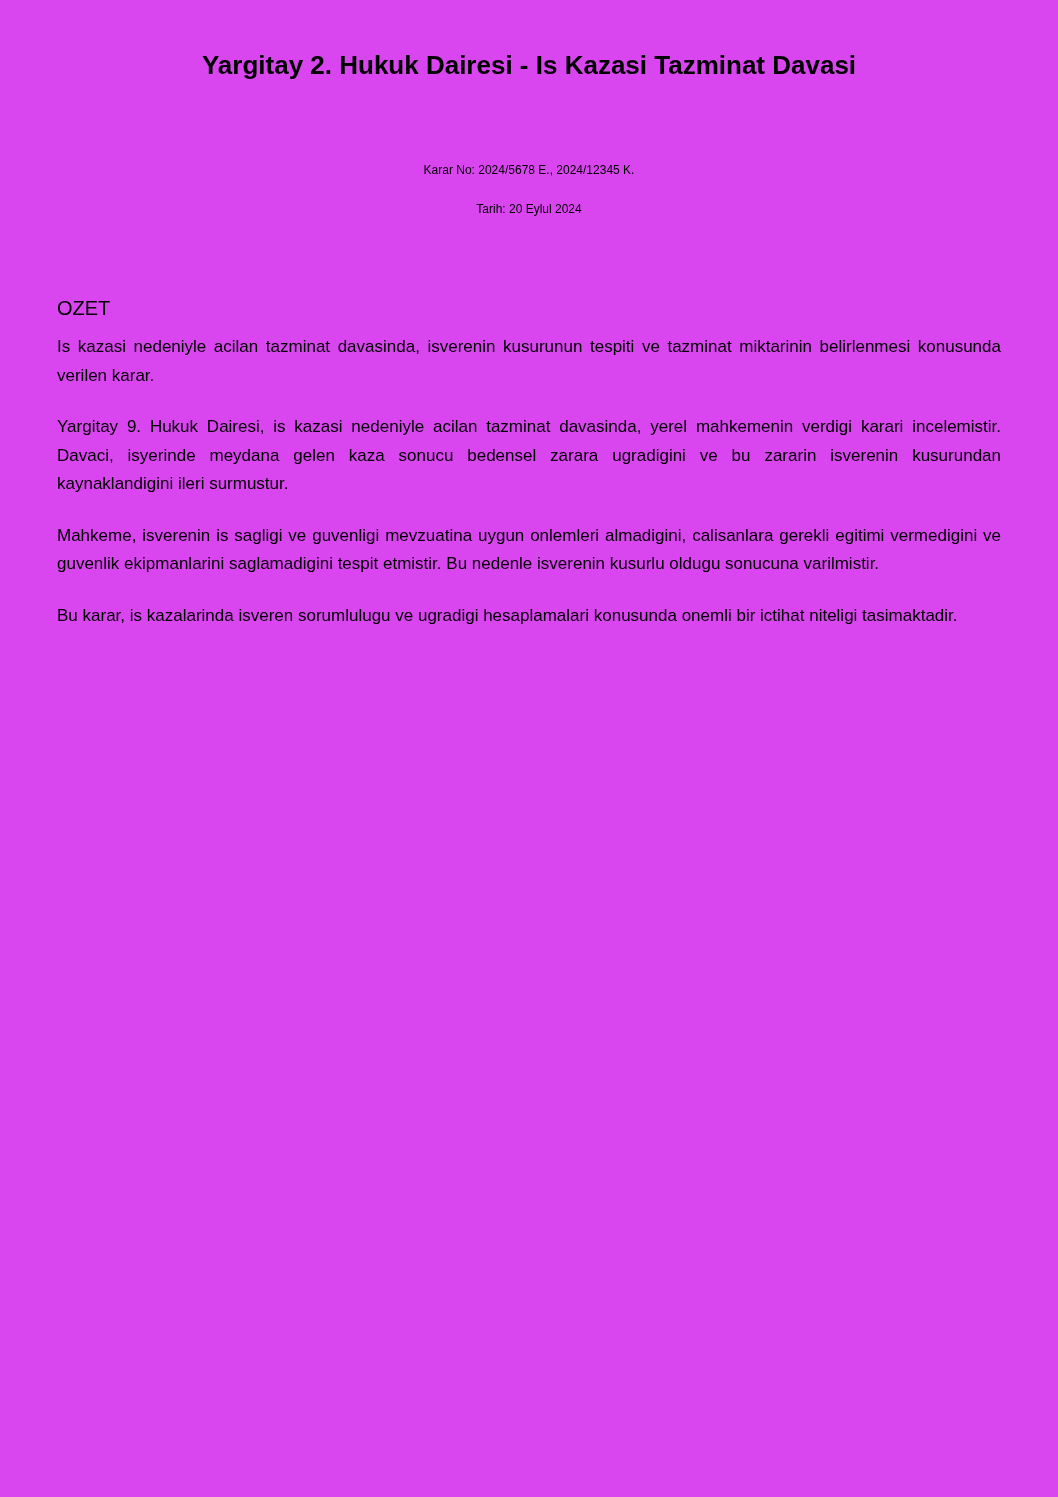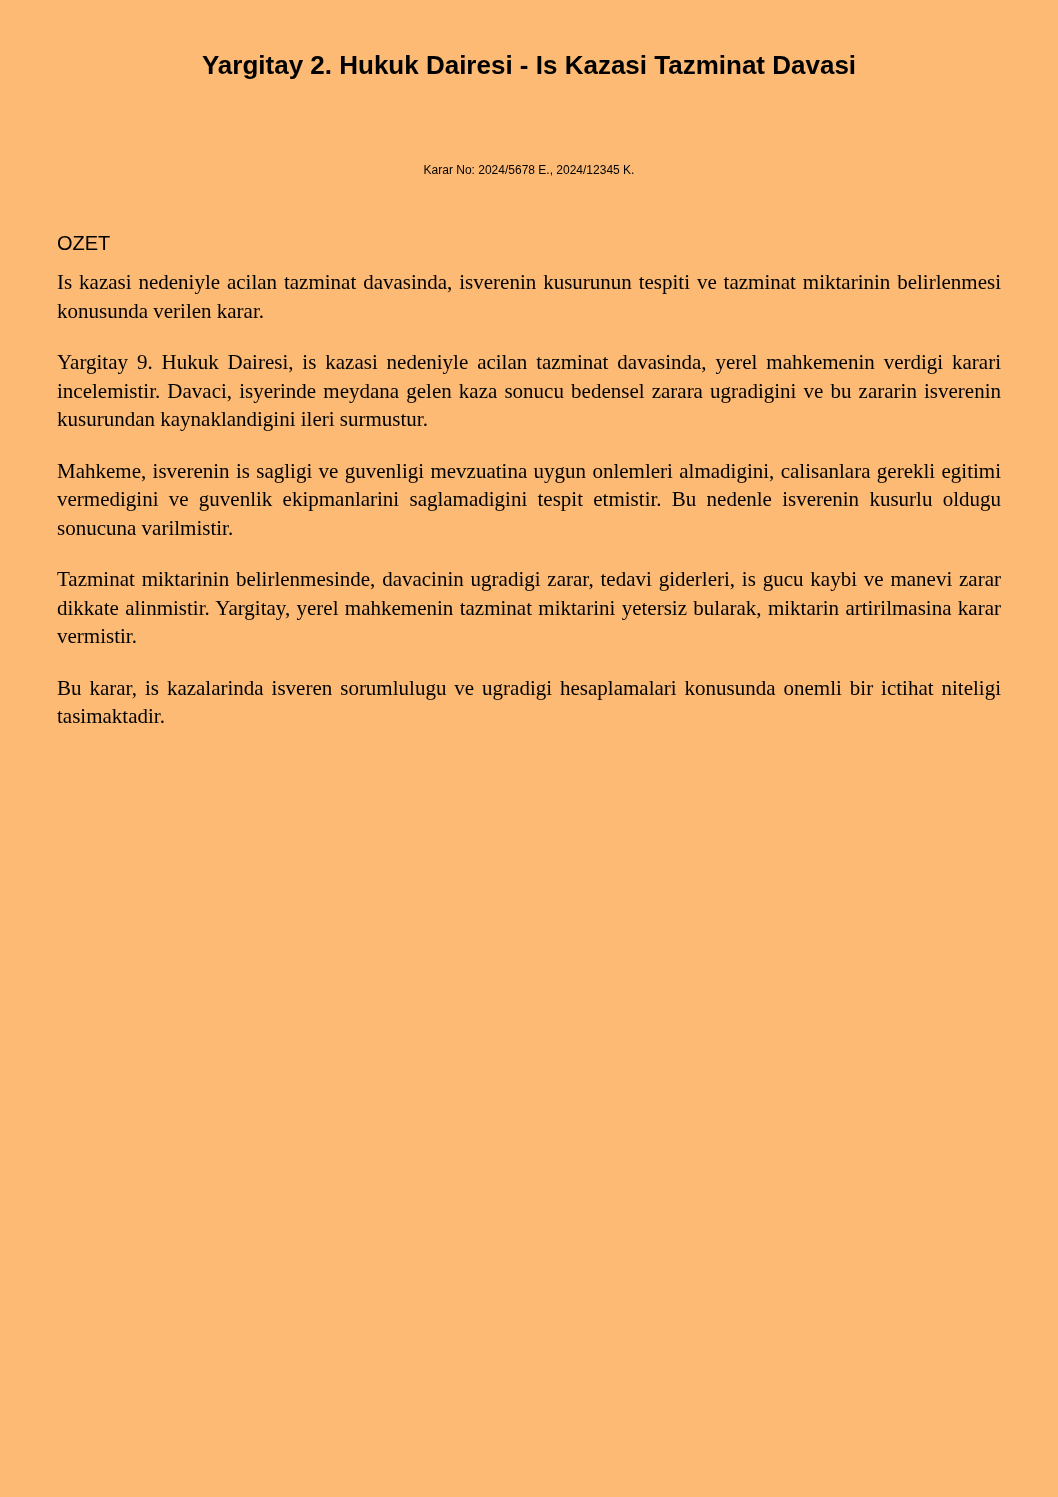--- a/index.html
+++ b/index.html
@@ -4,21 +4,21 @@
 <style>
   html, body {
     margin: 0;
     padding: 0;
     background: #ffffff;
   }
   .page {
     width: 1058px;
     min-height: 1497px;
     margin: 0 auto;
-    background: #fdba74;
+    background: #d946ef;
     box-sizing: border-box;
     padding: 50px 57px 60px 57px;
     font-family: "Liberation Sans", sans-serif;
     color: #000000;
   }
   h1.doc-title {
     font-size: 26px;
     line-height: 31px;
     font-weight: bold;
     text-align: center;
@@ -34,43 +34,42 @@
     margin-bottom: 76px;
   }
   h2.section-heading {
     font-size: 20px;
     line-height: 24px;
     font-weight: normal;
     text-align: left;
     margin: 50px 0 13px 0;
   }
   p.body-par {
-    font-size: 21px;
+    font-size: 17px;
     line-height: 28.5px;
     text-align: justify;
     margin: 0 0 23px 0;
-    font-family: Liberation Serif, serif;
   }
 </style>
 </head>
 <body>
 
 <div class="page">
 
   <h1 class="doc-title">Yargitay 2. Hukuk Dairesi - Is Kazasi Tazminat Davasi</h1>
 
   <p class="meta">Karar No: 2024/5678 E., 2024/12345 K.</p>
 
+  <p class="meta meta-last">Tarih: 20 Eylul 2024</p>
 
   <h2 class="section-heading">OZET</h2>
 
   <p class="body-par">Is kazasi nedeniyle acilan tazminat davasinda, isverenin kusurunun tespiti ve tazminat miktarinin belirlenmesi konusunda verilen karar.</p>
 
 
   <p class="body-par">Yargitay 9. Hukuk Dairesi, is kazasi nedeniyle acilan tazminat davasinda, yerel mahkemenin verdigi karari incelemistir. Davaci, isyerinde meydana gelen kaza sonucu bedensel zarara ugradigini ve bu zararin isverenin kusurundan kaynaklandigini ileri surmustur.</p>
 
   <p class="body-par">Mahkeme, isverenin is sagligi ve guvenligi mevzuatina uygun onlemleri almadigini, calisanlara gerekli egitimi vermedigini ve guvenlik ekipmanlarini saglamadigini tespit etmistir. Bu nedenle isverenin kusurlu oldugu sonucuna varilmistir.</p>
 
-  <p class="body-par">Tazminat miktarinin belirlenmesinde, davacinin ugradigi zarar, tedavi giderleri, is gucu kaybi ve manevi zarar dikkate alinmistir. Yargitay, yerel mahkemenin tazminat miktarini yetersiz bularak, miktarin artirilmasina karar vermistir.</p>
 
   <p class="body-par">Bu karar, is kazalarinda isveren sorumlulugu ve ugradigi hesaplamalari konusunda onemli bir ictihat niteligi tasimaktadir.</p>
 
 </div>
 
 </body></html>

